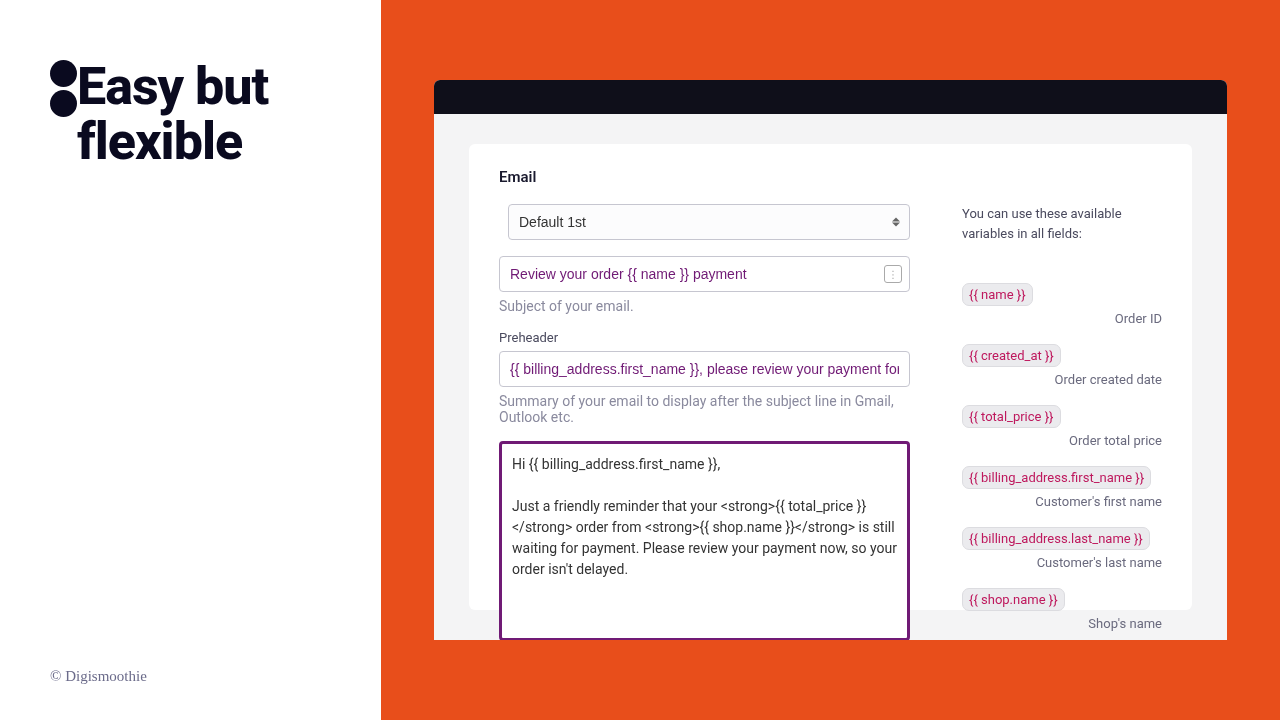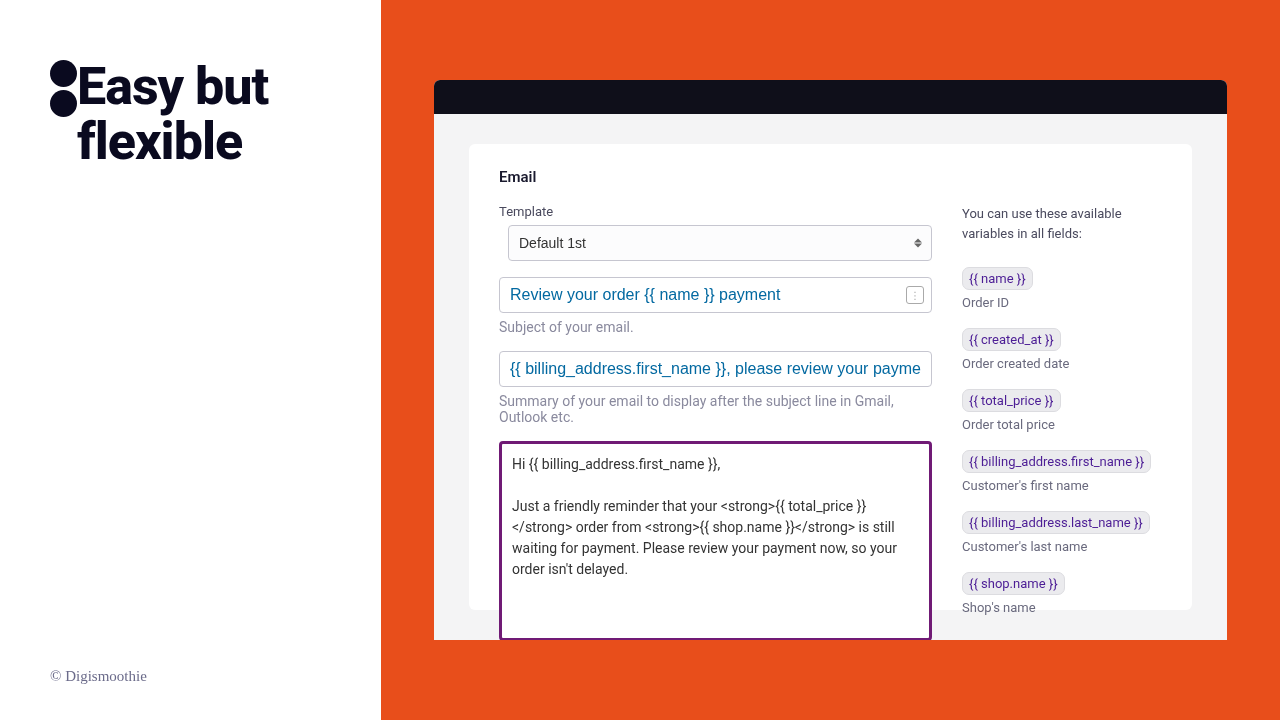--- a/index.html
+++ b/index.html
@@ -7,41 +7,41 @@
 .left-panel { width: 381px; height: 720px; background: #fff; padding: 60px 50px 40px 50px; display: flex; flex-direction: row; position: relative; }
 .logo { display: flex; flex-direction: column; gap: 3px; margin-bottom: 100px; }
 .logo-dot { width: 27px; height: 27px; background: #0a0a1f; border-radius: 50%; }
 .heading { font-size: 52px; font-weight: 800; color: #0a0a1f; line-height: 1.05; letter-spacing: -1px; margin-bottom: 30px; }
 .description { font-size: 20px; color: #6b6b8a; line-height: 1.7; font-weight: 400; max-width: 280px; }
 .copyright { position: absolute; bottom: 35px; left: 50px; font-size: 15px; color: #6b6b8a; font-family: Liberation Serif, serif; }
 .right-panel { flex: 1; height: 720px; background: #e84e1b; position: relative; overflow: hidden; }
 .app-window { position: absolute; left: 53px; top: 80px; right: 53px; bottom: 80px; background: #f4f4f5; border-radius: 6px 6px 0 0; overflow: hidden; display: flex; flex-direction: column; }
 .title-bar { height: 34px; background: #0f0f1a; }
 .app-content { flex: 1; padding: 30px 35px; overflow: hidden; }
-.card { background: #fff; border-radius: 6px; padding: 24px 30px 60px 30px; display: flex; gap: 30px; height: 100%; }
+.card { background: #fff; border-radius: 6px; padding: 24px 30px 60px 30px; display: flex; gap: 52px; height: 100%; }
 .form-col { flex: 1; max-width: 460px; }
 .card-title { font-size: 15px; font-weight: 600; color: #1a1a2e; margin-bottom: 18px; }
 .field { margin-bottom: 16px; }
 .field-label { font-size: 13px; color: #4a4a5e; margin-bottom: 6px; display: block; }
 .select-wrap { position: relative; margin-left: 9px; }
 .select { width: 100%; height: 36px; border: 1px solid #c6c6d0; border-radius: 4px; padding: 0 30px 0 10px; font-size: 14px; color: #333; background: #fcfcfd; appearance: none; }
 .select-arrows { position: absolute; right: 10px; top: 50%; transform: translateY(-50%); pointer-events: none; display: flex; flex-direction: column; gap: 1px; }
 .arrow { width: 0; height: 0; border-left: 4px solid transparent; border-right: 4px solid transparent; }
 .arrow-up { border-bottom: 4px solid #666; }
 .arrow-down { border-top: 4px solid #666; }
-.text-input { width: 100%; height: 36px; border: 1px solid #c6c6d0; border-radius: 4px; padding: 0 10px; font-size: 16px; color: #0369a1; }
+.text-input { width: 100%; height: 36px; border: 1px solid #c6c6d0; border-radius: 4px; padding: 0 10px; font-size: 14px; color: #701a75; }
 .input-wrap { position: relative; }
 .input-icon { position: absolute; right: 8px; top: 50%; transform: translateY(-50%); width: 18px; height: 18px; border: 1.5px solid #aaa; border-radius: 3px; display: flex; align-items: center; justify-content: center; font-size: 10px; color: #aaa; }
 .helper-text { font-size: 14px; color: #8a8a9e; margin-top: 6px; }
 .textarea { width: 100%; height: 200px; border: 3px solid #701a75; border-radius: 4px; padding: 10px; font-size: 14px; color: #333; resize: none; font-family: inherit; line-height: 1.5; }
 .vars-col { width: 200px; padding-top: 36px; }
-.vars-intro { font-size: 13px; color: #4a4a5e; line-height: 1.5; margin-bottom: 24px; }
+.vars-intro { font-size: 13px; color: #4a4a5e; line-height: 1.5; margin-bottom: 40px; }
 .var-item { margin-bottom: 18px; }
-.var-tag { display: inline-block; background: #ebebee; border: 1px solid #dcdce0; border-radius: 7px; padding: 3px 6px; font-size: 13px; color: #4c1d95; font-family: inherit; cursor: pointer; }
-.var-desc { font-size: 13px; color: #6a6a7e; margin-top: 5px; }
+.var-tag { display: inline-block; background: #ebebee; border: 1px solid #dcdce0; border-radius: 7px; padding: 3px 6px; font-size: 13px; color: #be185d; font-family: inherit; cursor: pointer; }
+.var-desc { font-size: 13px; color: #6a6a7e; margin-top: 5px; text-align: right; }
 </style>
 </head>
 <body>
 
 <div class="left-panel">
   <div class="logo">
     <div class="logo-dot"></div>
     <div class="logo-dot"></div>
   </div>
   <h1 class="heading">Easy but flexible</h1>
@@ -50,41 +50,41 @@
 
 <div class="right-panel">
   <div class="app-window">
     <div class="title-bar"></div>
     <div class="app-content">
       <div class="card">
         <div class="form-col">
           <h2 class="card-title">Email</h2>
 
           <div class="field">
-            <label class="field-label">Template</label>
             <div class="select-wrap">
               <select class="select">
                 <option>Default 1st</option>
               </select>
               <div class="select-arrows">
                 <div class="arrow arrow-up"></div>
                 <div class="arrow arrow-down"></div>
               </div>
             </div>
           </div>
 
           <div class="field">
             <div class="input-wrap">
               <input type="text" class="text-input" value="Review your order {{ name }} payment" style="">
               <div class="input-icon">⋮</div>
             </div>
             <div class="helper-text">Subject of your email.</div>
           </div>
 
           <div class="field">
+            <label class="field-label">Preheader</label>
             <input type="text" class="text-input" value="{{ billing_address.first_name }}, please review your payment for your {{ total_price }} order" style="">
             <div class="helper-text">Summary of your email to display after the subject line in Gmail, Outlook etc.</div>
           </div>
 
           <div class="field">
             <textarea class="textarea" style="">Hi {{ billing_address.first_name }},
 
 Just a friendly reminder that your &lt;strong&gt;{{ total_price }}&lt;/strong&gt; order from &lt;strong&gt;{{ shop.name }}&lt;/strong&gt; is still waiting for payment. Please review your payment now, so your order isn't delayed.</textarea>
           </div>
         </div>

